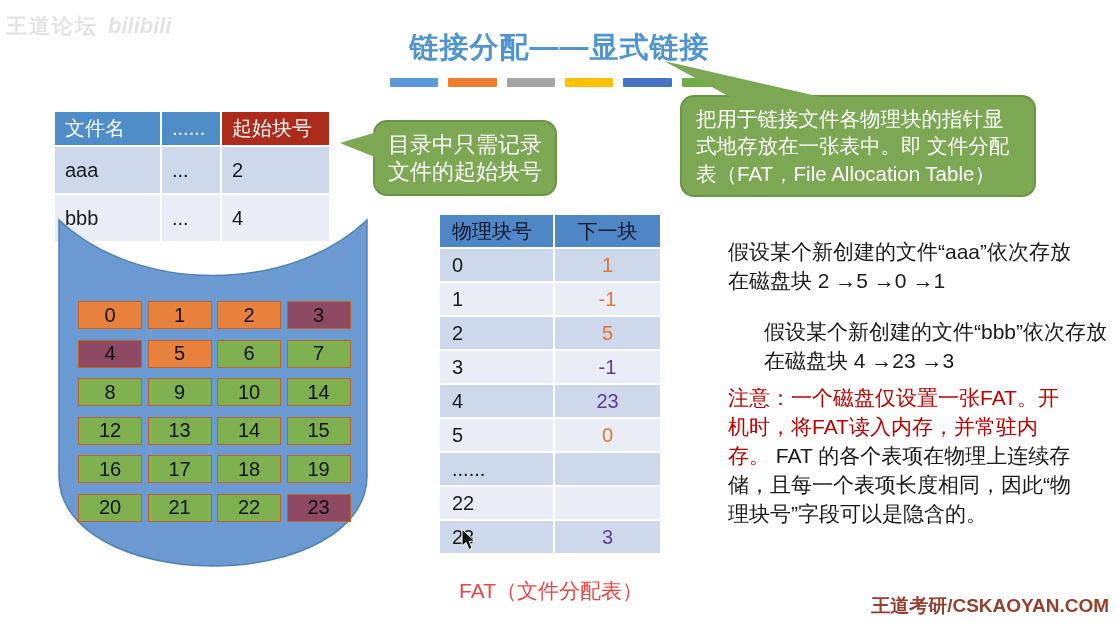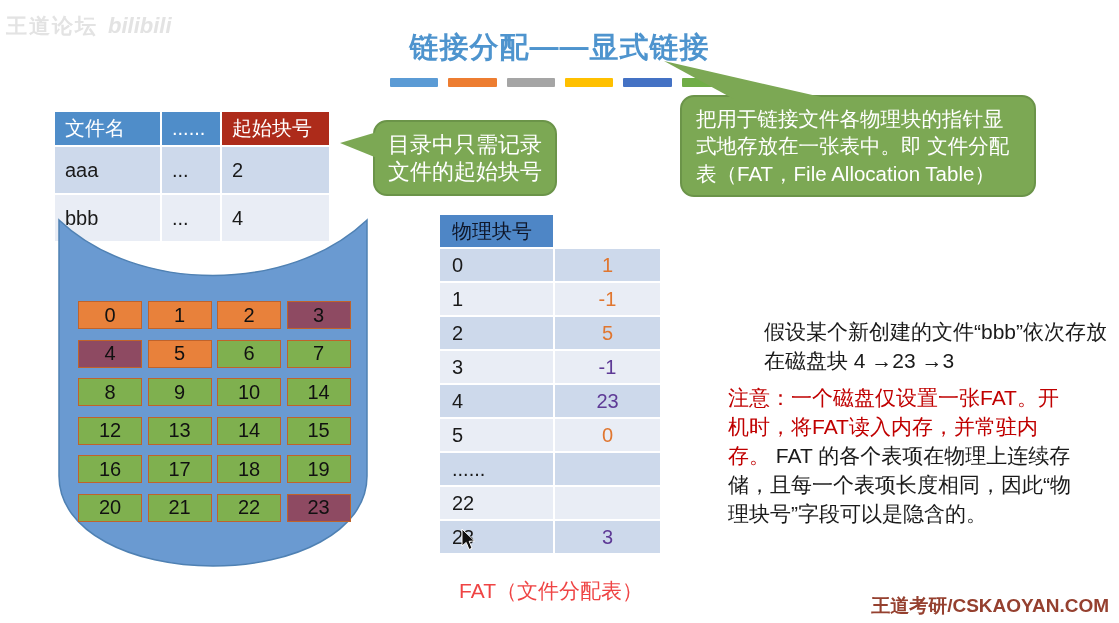--- a/index.html
+++ b/index.html
@@ -131,20 +131,21 @@
       <div class="block" style="background: rgb(127, 176, 79); border: 1.5px solid rgb(192, 99, 43);">19</div>
       <div class="block" style="background: rgb(127, 176, 79); border: 1.5px solid rgb(192, 99, 43);">20</div>
       <div class="block" style="background: rgb(127, 176, 79); border: 1.5px solid rgb(192, 99, 43);">21</div>
       <div class="block" style="background: rgb(127, 176, 79); border: 1.5px solid rgb(192, 99, 43);">22</div>
       <div class="block" style="background: rgb(142, 74, 98); border: 1.5px solid rgb(192, 99, 43);">23</div>
     </div>
 
   <div class="fat-table">
     <div class="fat-head">
         <div class="cell fat-c1" style="background: rgb(78, 134, 198);">物理块号</div>
+        <div class="cell fat-c2" style="background: rgb(78, 134, 198);">下一块</div>
       </div>
     <div>
         <div class="fat-row">
           <div class="cell fat-c1" style="background: rgb(205, 217, 235);">0</div>
           <div class="cell fat-c2" style="background: rgb(205, 217, 235); color: rgb(224, 118, 47);">1</div>
         </div>
         <div class="fat-row">
           <div class="cell fat-c1" style="background: rgb(233, 237, 245);">1</div>
           <div class="cell fat-c2" style="background: rgb(233, 237, 245); color: rgb(224, 118, 47);">-1</div>
         </div>
@@ -177,20 +178,21 @@
           <div class="cell fat-c2" style="background: rgb(205, 217, 235); color: rgb(94, 58, 150);">3</div>
         </div>
       </div>
   </div>
   <div class="fat-caption">FAT（文件分配表）</div>
 
   <svg class="cursor" width="17" height="22" viewBox="0 0 17 22">
     <path d="M1 0 L1 17 L5.2 13.4 L8 20.5 L11 19.2 L8.2 12.3 L13.5 12 Z" fill="#111" stroke="#fff" stroke-width="1"></path>
   </svg>
 
+  <div class="rtext p1">假设某个新创建的文件“aaa”依次存放在磁盘块 2 →5 →0 →1</div>
   <div class="rtext p2">假设某个新创建的文件“bbb”依次存放在磁盘块 4 →23 →3</div>
   <div class="rtext note">
     <span style="color: rgb(192, 0, 0);">注意：一个磁盘仅设置一张FAT。开机时，将FAT读入内存，并常驻内存。</span><span> FAT 的各个表项在物理上连续存储，且每一个表项长度相同，因此“物理块号”字段可以是隐含的。</span>
   </div>
 
   <div class="footer" style="color: rgb(149, 64, 47); margin-top: 48px;">王道考研/CSKAOYAN.COM</div>
 
 </div>
 
 </body></html>

